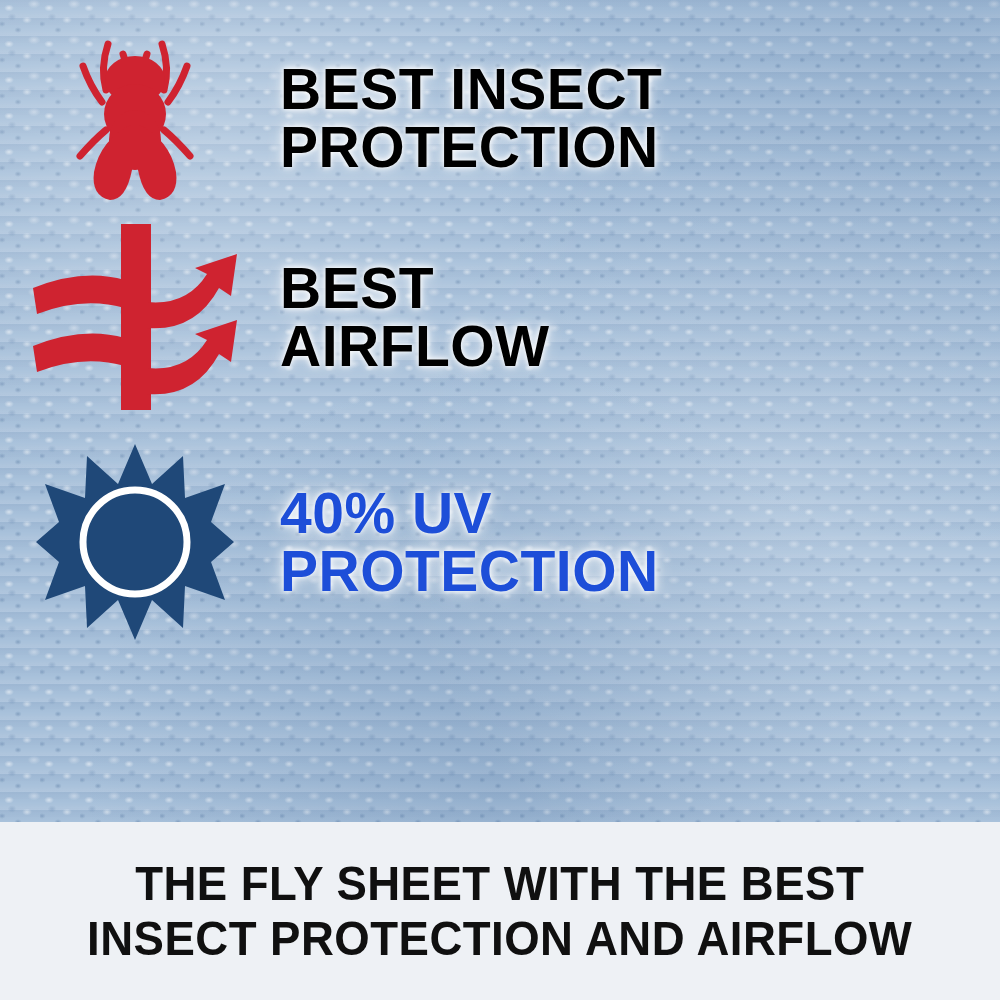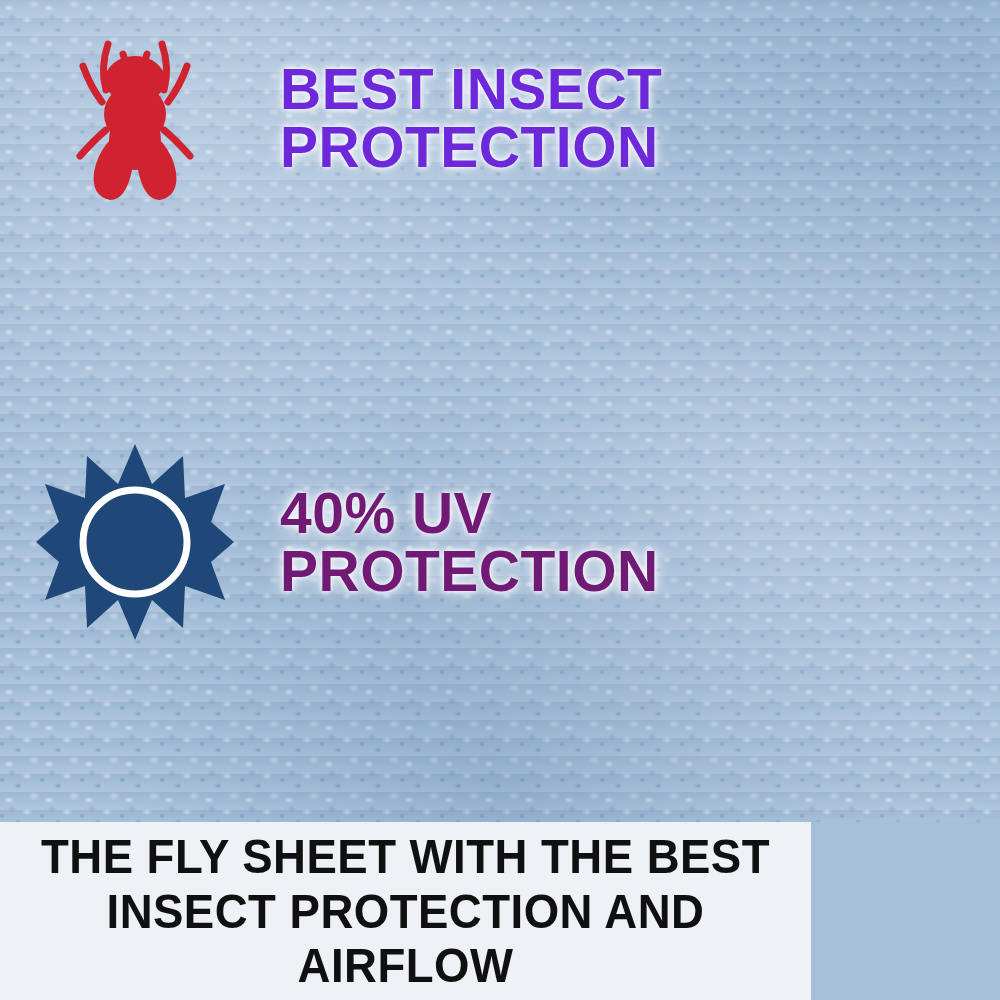--- a/index.html
+++ b/index.html
@@ -77,45 +77,45 @@
   .feature-text {
     margin: 0;
     font-family: "Liberation Sans", sans-serif;
     font-weight: bold;
     font-size: 57px;
     line-height: 1.02;
     letter-spacing: 0.5px;
     white-space: pre-line;
   }
   .feature-text.red {
-    color: #6d28d9;
+    color: #000000;
     text-shadow:
       0 0 5px rgba(255,255,255,0.95),
       0 0 10px rgba(255,255,255,0.85),
       0 0 18px rgba(255,255,255,0.55);
   }
   .feature-text.navy {
-    color: #701a75;
+    color: #1d4ed8;
     text-shadow:
       0 0 5px rgba(255,255,255,0.95),
       0 0 11px rgba(255,255,255,0.9),
       0 0 20px rgba(255,255,255,0.6);
   }
 
   #row-insect   { left: 0; top: 28px;  width: 1000px; height: 180px; }
   #row-airflow  { left: 0; top: 222px; width: 1000px; height: 190px; }
   #row-uv       { left: 0; top: 442px; width: 1000px; height: 200px; }
   #row-durab    { left: 0; top: 650px; width: 1000px; height: 150px; }
 
   
   .caption-band {
     position: absolute;
     left: 0;
     top: 822px;
-    width: 811px;
+    width: 1000px;
     height: 178px;
     background: #eef1f5;
     display: flex;
     align-items: center;
     justify-content: center;
   }
   .caption-text {
     margin: 0;
     text-align: center;
     color: #101010;
@@ -168,20 +168,40 @@
             <path d="M88 96 Q120 112 126 144 Q129 168 110 172 Q94 172 88 142 Z"></path>
           </g>
         </svg>
       </div>
       <div class="text-cell">
         <p class="feature-text red">BEST INSECT
 PROTECTION</p>
       </div>
     </div>
 
+    <div class="row" id="row-airflow">
+      <div class="icon-cell">
+        <svg width="220" height="190" viewBox="0 0 220 190">
+
+          <rect x="96" y="2" width="30" height="186" fill="#cf2330"></rect>
+
+          <path d="M8 66 Q58 46 100 58 L100 86 Q58 74 12 92 Z" fill="#cf2330"></path>
+
+          <path d="M8 124 Q58 104 100 116 L100 144 Q58 132 12 150 Z" fill="#cf2330"></path>
+
+          <path d="M122 80 Q162 84 182 52 L170 46 L212 32 L206 74 L194 66 Q170 110 122 106 Z" fill="#cf2330"></path>
+
+          <path d="M122 146 Q162 150 182 118 L170 112 L212 98 L206 140 L194 132 Q170 176 122 172 Z" fill="#cf2330"></path>
+        </svg>
+      </div>
+      <div class="text-cell">
+        <p class="feature-text red">BEST
+AIRFLOW</p>
+      </div>
+    </div>
 
     <div class="row" id="row-uv">
       <div class="icon-cell">
         <svg width="200" height="200" viewBox="0 0 200 200">
 
           <polygon fill="#1f4878" points="
             100,2 117,42 148,14 150,56 190,42 176,80 199,100 176,120 190,158
             150,144 148,186 117,158 100,198 83,158 52,186 50,144 10,158 24,120
             1,100 24,80 10,42 50,56 52,14 83,42"></polygon>
 

